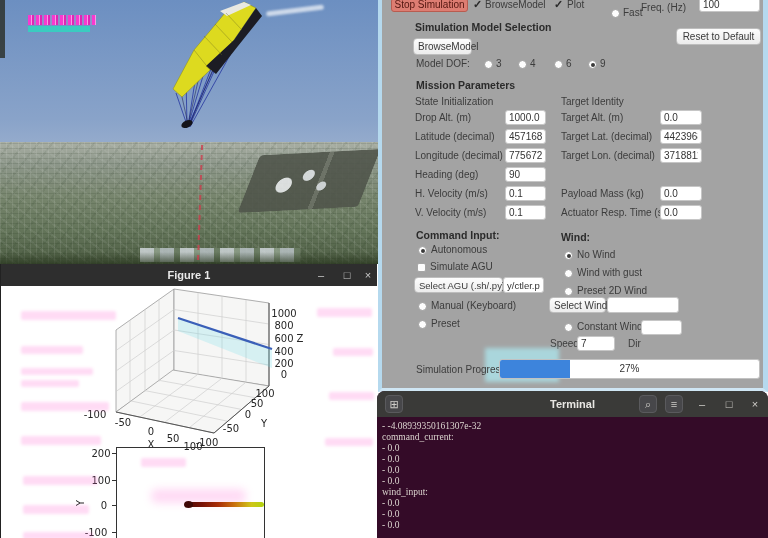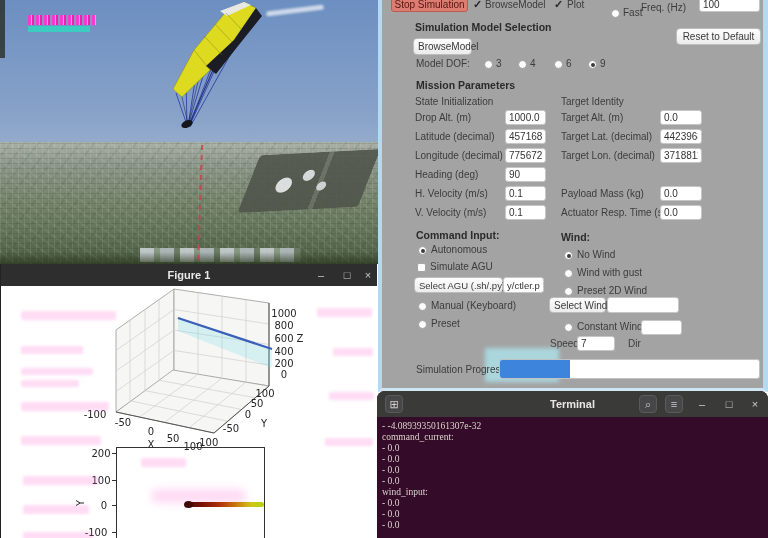--- a/index.html
+++ b/index.html
@@ -299,20 +299,21 @@
   <div class="lbl" style="left:195px;top:321px">Constant Wind</div>
   <div class="lbl" style="left:168px;top:338px">Speed</div>
   <input class="field" style="left: 195px; top: 336px; width: 38px;" value="7">
   <div class="lbl" style="left:246px;top:338px">Dir</div>
   <input class="field" style="left: 259px; top: 320px; width: 34px; padding-left: 36px;" value="10">
 
   <div id="cyan-glow" class="abs"></div>
   <div class="lbl" style="left:34px;top:364px">Simulation Progress</div>
   <div id="progress-bar" class="abs">
     <div id="progress-fill" style="width: 27%;"></div>
+    <div id="progress-text">27%</div>
   </div>
 </div>
 
 <div id="terminal" class="abs">
   <div id="term-titlebar" class="abs">
     <div class="term-icon boxed" style="left:8px">⊞</div>
     <div id="term-title">Terminal</div>
     <div class="term-icon boxed" style="left:262px">⌕</div>
     <div class="term-icon boxed" style="left:288px">≡</div>
     <div class="term-icon" style="left:316px">–</div>

